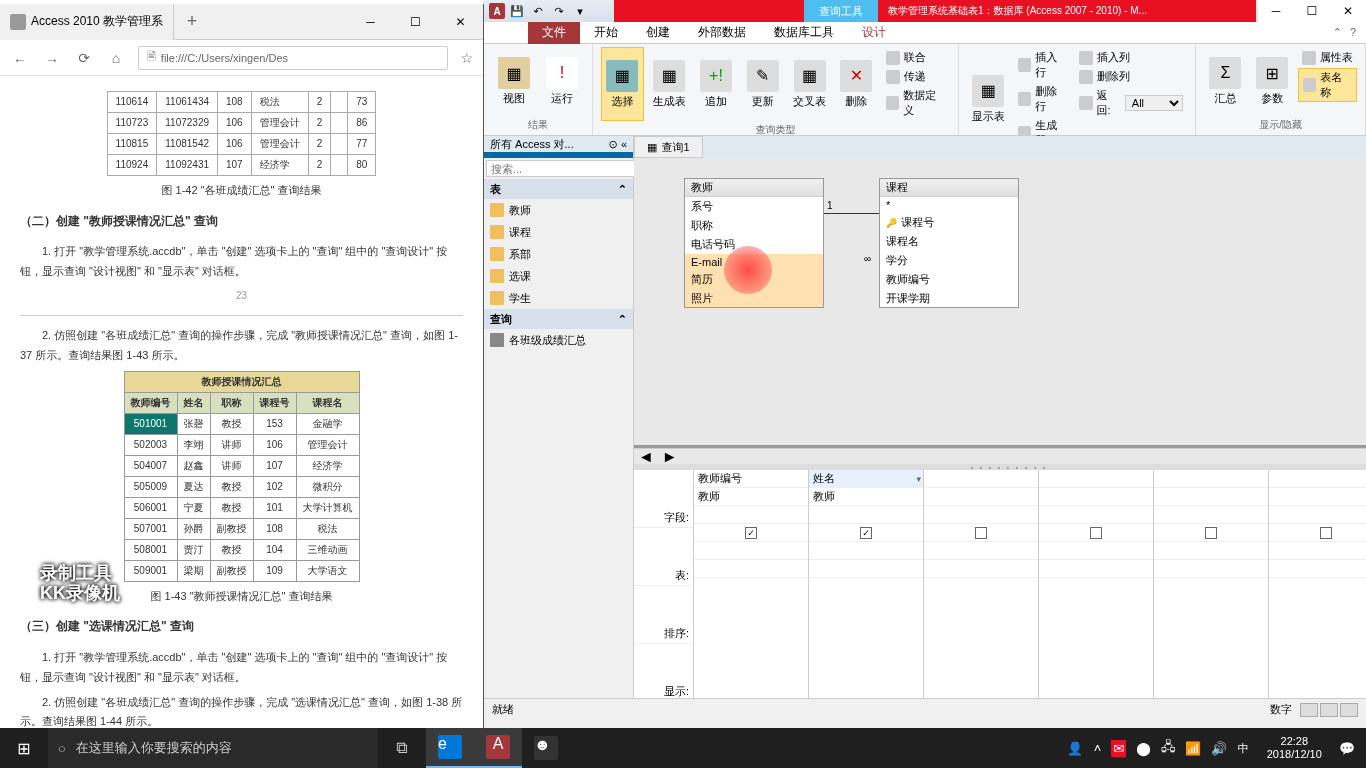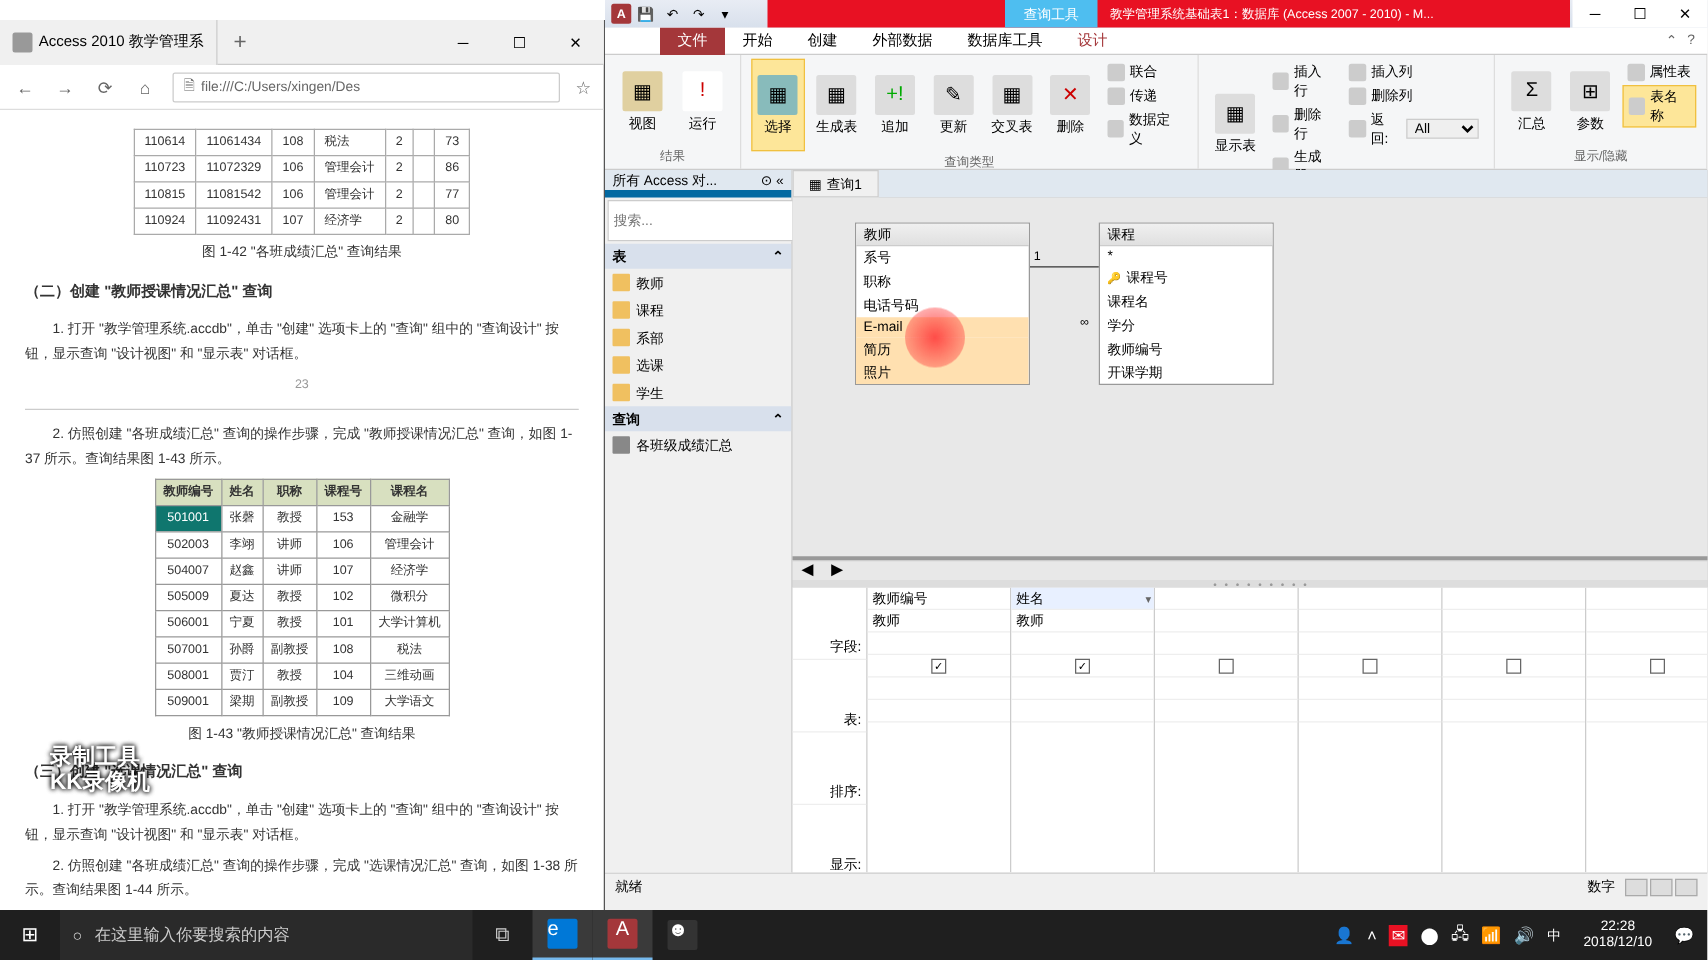--- a/index.html
+++ b/index.html
@@ -1,19 +1,19 @@
 <!DOCTYPE html>
 <html><head>
 <meta charset="utf-8">
 <style>
 * { margin: 0; padding: 0; box-sizing: border-box; font-family: "Microsoft YaHei", sans-serif; }
 body { width: 1366px; height: 768px; overflow: hidden; background: #fff; position: relative; }
 
 
-.browser { position: absolute; left: 0; top: 16px; width: 484px; height: 728px; background: #fff; border-right: 1px solid #555; }
+.browser { position: absolute; left: 0; top: 4px; width: 484px; height: 728px; background: #fff; border-right: 1px solid #555; }
 .browser-titlebar { height: 36px; background: #f0f0f0; display: flex; align-items: center; border-bottom: 1px solid #ccc; }
 .browser-tab { height: 36px; padding: 0 10px; display: flex; align-items: center; background: #f0f0f0; font-size: 12px; gap: 5px; border-right: 1px solid #ccc; }
 .favicon { width: 16px; height: 16px; background: #999; border-radius: 2px; }
 .tab-plus { width: 36px; text-align: center; font-size: 18px; color: #666; }
 .browser-controls { margin-left: auto; display: flex; }
 .wctrl { width: 45px; height: 36px; display: flex; align-items: center; justify-content: center; font-size: 12px; }
 .browser-toolbar { height: 36px; display: flex; align-items: center; padding: 0 10px; gap: 12px; border-bottom: 1px solid #ddd; }
 .nav-icon { width: 20px; height: 20px; display: flex; align-items: center; justify-content: center; color: #666; font-size: 14px; }
 .url-bar { flex: 1; height: 24px; border: 1px solid #ccc; border-radius: 2px; display: flex; align-items: center; padding: 0 8px; font-size: 11px; color: #666; gap: 5px; }
 .star-icon { font-size: 14px; color: #666; }
@@ -57,21 +57,21 @@
 .big-icon { width: 32px; height: 32px; background: #ddd; border-radius: 2px; display: flex; align-items: center; justify-content: center; font-size: 16px; }
 .group-label { font-size: 10px; color: #666; text-align: center; padding-top: 2px; }
 .small-items { display: flex; flex-direction: column; gap: 2px; padding: 2px 0; }
 .small-btn { display: flex; align-items: center; gap: 4px; font-size: 11px; padding: 1px 4px; }
 .small-icon { width: 14px; height: 14px; background: #ccc; border-radius: 2px; }
 .ret-select { border: 1px solid #ccc; font-size: 11px; padding: 0 2px; width: 60px; }
 
 .access-body { display: flex; height: 562px; }
 .nav-pane { width: 150px; background: #f0f0f0; border-right: 1px solid #ccc; display: flex; flex-direction: column; }
 .nav-header { height: 22px; background: #e0e8f0; display: flex; align-items: center; padding: 0 6px; font-size: 11px; justify-content: space-between; border-bottom: 6px solid #0369a1; }
-.nav-search { height: 37px; display: flex; padding: 2px; gap: 2px; }
+.nav-search { height: 21px; display: flex; padding: 2px; gap: 2px; }
 .nav-search input { flex: 1; border: 1px solid #ccc; font-size: 11px; padding: 0 4px; }
 .nav-search-btn { width: 20px; border: 1px solid #ccc; background: #fff; display: flex; align-items: center; justify-content: center; font-size: 10px; }
 .nav-group-hdr { height: 20px; background: #d8e0ec; display: flex; align-items: center; padding: 0 6px; font-size: 11px; font-weight: bold; justify-content: space-between; }
 .nav-item { height: 22px; display: flex; align-items: center; padding: 0 6px; font-size: 11px; gap: 5px; }
 .nav-item-icon { width: 14px; height: 14px; background: #f0c060; border-radius: 1px; }
 .nav-item-icon.query { background: #888; }
 
 .design-area { flex: 1; background: #b8b8b8; display: flex; flex-direction: column; position: relative; }
 .design-tab-bar { height: 22px; background: #e0e8f0; display: flex; }
 .design-tab { padding: 0 12px; height: 22px; display: flex; align-items: center; font-size: 11px; background: #f0f0f0; border: 1px solid #ccc; gap: 4px; }
@@ -107,21 +107,21 @@
 .taskbar { position: absolute; left: 0; bottom: 0; width: 1366px; height: 40px; background: #1f1f1f; display: flex; align-items: center; color: #fff; }
 .tb-start { width: 48px; height: 40px; display: flex; align-items: center; justify-content: center; font-size: 16px; }
 .tb-search { width: 330px; height: 40px; background: #2a2a2a; display: flex; align-items: center; padding: 0 10px; gap: 10px; font-size: 13px; color: #ccc; }
 .tb-item { width: 48px; height: 40px; display: flex; align-items: center; justify-content: center; }
 .tb-item.active { border-bottom: 2px solid #76b9ed; background: #3a3a3a; }
 .tb-app { width: 24px; height: 24px; border-radius: 2px; }
 .tb-tray { margin-left: auto; display: flex; align-items: center; gap: 10px; padding: 0 10px; font-size: 11px; }
 .tb-clock { text-align: center; line-height: 1.2; padding: 0 8px; }
 .tray-ico { font-size: 13px; }
 
-.watermark { position: absolute; left: 40px; top: 596px; font-size: 18px; color: #fff; text-shadow: 0 0 4px #000, 0 0 4px #000; font-weight: bold; pointer-events: none; line-height: 1.1; }
+.watermark { position: absolute; left: 40px; top: 564px; font-size: 18px; color: #fff; text-shadow: 0 0 4px #000, 0 0 4px #000; font-weight: bold; pointer-events: none; line-height: 1.1; }
 
 .rel-line { position: absolute; border-top: 1px solid #333; }
 </style>
 </head>
 <body>
 
 <div class="browser">
   <div class="browser-titlebar">
     <div class="browser-tab">
       <span class="favicon"></span>
@@ -187,20 +187,23 @@
         </tbody>
       </table>
     <div class="doc-caption">图 1-42 "各班成绩汇总" 查询结果</div>
     <div class="doc-heading">（二）创建 "教师授课情况汇总" 查询</div>
     <div class="doc-para">1. 打开 "教学管理系统.accdb"，单击 "创建" 选项卡上的 "查询" 组中的 "查询设计" 按钮，显示查询 "设计视图" 和 "显示表" 对话框。</div>
     <div class="page-num">23</div>
     <hr style="margin:10px 0;border:none;border-top:1px solid #ccc;">
     <div class="doc-para">2. 仿照创建 "各班成绩汇总" 查询的操作步骤，完成 "教师授课情况汇总" 查询，如图 1-37 所示。查询结果图 1-43 所示。</div>
     <table class="doc-table2">
       <thead>
+          <tr>
+            <th colspan="5" style="background:#e8d898">教师授课情况汇总</th>
+          </tr>
           <tr id="doc-t2h">
             <th>教师编号</th>
             <th>姓名</th>
             <th>职称</th>
             <th>课程号</th>
             <th>课程名</th>
           </tr>
         </thead>
       <tbody id="doc-t2">
           <tr>

